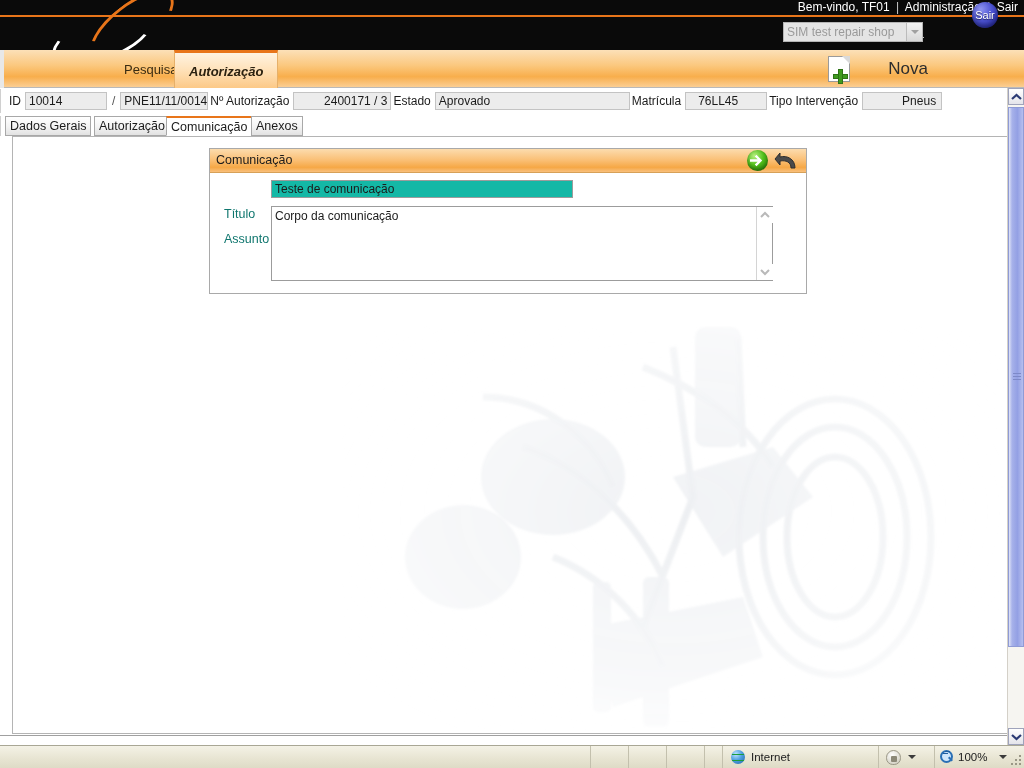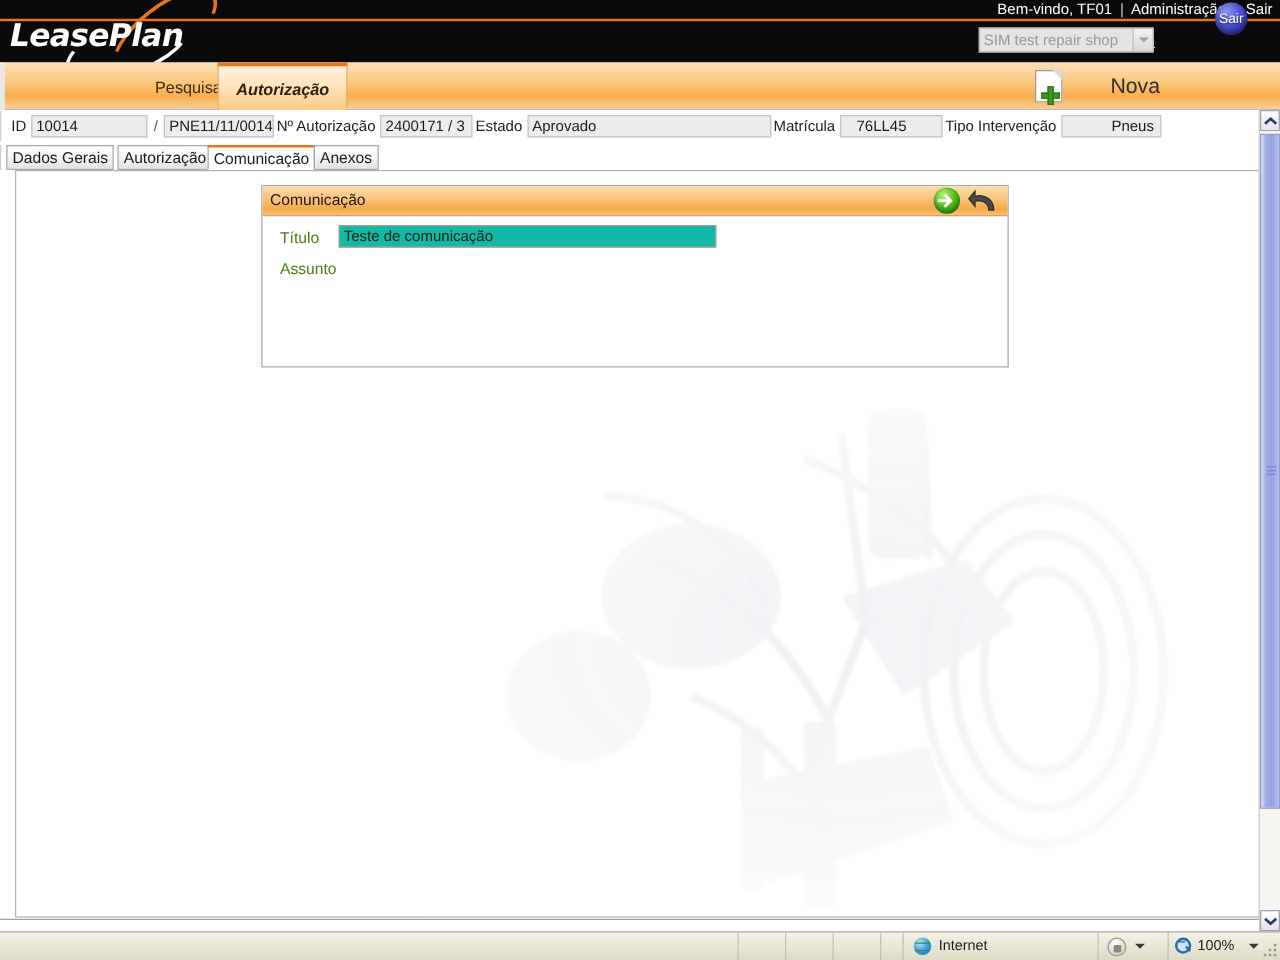--- a/index.html
+++ b/index.html
@@ -174,23 +174,23 @@
     border: 1px solid #c3c3c3;
     height: 18px;
     line-height: 16px;
     padding: 0 3px;
     color: #1b1b1b;
     font-size: 12px;
     font-family: "Liberation Sans", sans-serif;
     overflow: hidden;
     white-space: nowrap;
   }
-  #f-id      { width: 93px; }
+  #f-id      { width: 82px; }
   #f-ref     { width: 88px; }
-  #f-num     { width: 74px; }
+  #f-num     { width: 98px; text-align: right; }
   #f-estado  { width: 195px; }
   #f-matr    { width: 82px; padding-left: 12px; }
   #f-tipo    { width: 80px; padding-left: 39px; }
   #sair-ball {
     position: absolute; right: 26px; top: 2px;
     width: 26px; height: 26px;
     border-radius: 50%;
     background: radial-gradient(circle at 34% 28%, #8f94ee 0%, #5057d6 42%, #2b2fa8 80%, #1d2080 100%);
     box-shadow: inset 0 -3px 5px rgba(0,0,0,0.35);
     cursor: pointer;
@@ -272,22 +272,23 @@
     cursor: pointer;
   }
   #btn-submit svg { position:absolute; left:3px; top:3px; }
   #btn-back {
     position: absolute; right: 8px; top: 2px;
     width: 24px; height: 20px;
     cursor: pointer;
   }
   .flabel {
     position: absolute;
-    color: #4d7c0f;
+    color: #0f766e;
     font-size: 12.5px;
+    margin-top: 24px;
   }
   #in-titulo {
     position: absolute; left: 61px; top: 31px;
     width: 302px; height: 18px;
     border: 1px solid #9c9c9c;
     background: #14b8a6;
     font-family: "Liberation Sans", sans-serif;
     font-size: 12px;
     color: #1b1b1b;
     padding: 0 3px;
@@ -442,21 +443,20 @@
 </style>
 </head>
 <body>
 
 <div id="app-header">
   <div id="header-rule"></div>
 
   <div id="logo-wrap">
     <div id="logo-arc-orange"></div>
     <div id="logo-arc-white"></div>
-    <div id="logo-text">LeasePlan</div>
   </div>
 
   <div id="header-links">
     <span>Bem-vindo,  TF01</span>
     <span class="sep">|</span>
     <span class="lnk">Administração</span>
     <span class="sep">|</span>
     <span class="lnk">Sair</span>
   </div>
 
@@ -569,20 +569,35 @@
           <path d="M21 17 C21 8 13 4 6 6 L6 2 L1 8 L6 14 L6 10 C12 9 17 11 17 17 Z" fill="#4a4a4a" stroke="#2e2e2e" stroke-width="1"></path>
         </svg>
       </span>
     </div>
 
     <span class="flabel" style="left:14px; top:34px;">Título</span>
     <input id="in-titulo" type="text" value="Teste de comunicação" style="">
 
     <span class="flabel" style="left:14px; top:59px;">Assunto</span>
 
+    <div id="in-assunto-wrap">
+      <textarea id="in-assunto" style="">Corpo da comunicação</textarea>
+      <div id="assunto-sb">
+        <div class="sb-arrow" style="top:0;">
+          <svg width="10" height="8" viewBox="0 0 10 8">
+            <path d="M1 6 L5 2 L9 6" stroke="#b9b9b9" stroke-width="2" fill="none"></path>
+          </svg>
+        </div>
+        <div class="sb-arrow" style="bottom:0;">
+          <svg width="10" height="8" viewBox="0 0 10 8">
+            <path d="M1 2 L5 6 L9 2" stroke="#b9b9b9" stroke-width="2" fill="none"></path>
+          </svg>
+        </div>
+      </div>
+    </div>
   </div>
 </div>
 
 <div id="vscroll">
   <div class="vs-btn" id="vs-up">
     <svg width="11" height="8" viewBox="0 0 11 8">
       <path d="M1 6 L5.5 2 L10 6" stroke="#2b3a74" stroke-width="2.2" fill="none"></path>
     </svg>
   </div>
   <div id="vs-track">

